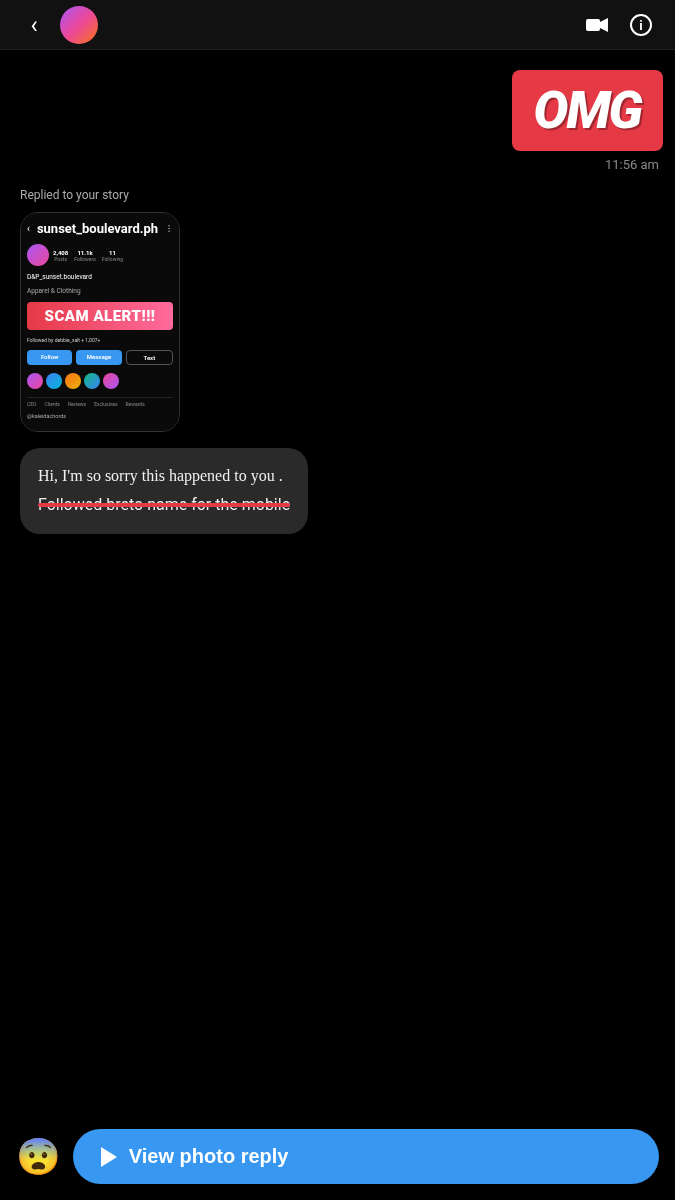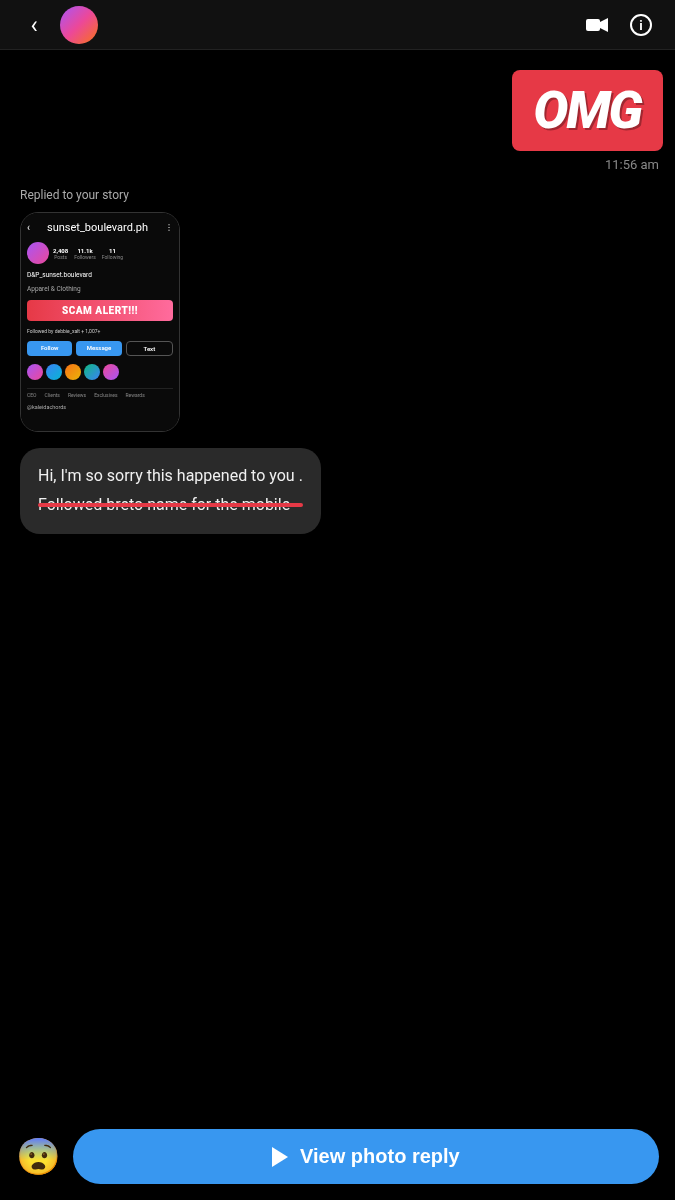--- a/index.html
+++ b/index.html
@@ -141,22 +141,22 @@
       margin-bottom: 2px;
     }
 
     .story-mock-back {
       color: #fff;
       font-size: 10px;
     }
 
     .story-mock-username {
       color: #fff;
-      font-size: 11px;
-      font-weight: 400;
+      font-size: 13px;
+      font-weight: 700;
       flex: 1;
       text-align: center;
     }
 
     .story-mock-menu {
       color: #fff;
       font-size: 8px;
     }
 
     .story-mock-avatar-row {
@@ -200,21 +200,21 @@
       font-size: 6.5px;
       font-weight: 400;
       padding: 1px 0;
     }
 
     .scam-alert-banner {
       background: linear-gradient(90deg, #e63946, #ff6b9d);
       border-radius: 4px;
       padding: 5px 8px;
       text-align: center;
-      font-size: 10px;
+      font-size: 15px;
       font-weight: 900;
       color: #fff;
       letter-spacing: 0.5px;
       margin: 2px 0;
     }
 
     .story-mock-followed {
       color: #ccc;
       font-size: 5px;
       padding: 1px 0;
@@ -347,21 +347,20 @@
 
     .view-photo-btn {
       background-color: #3897f0;
       border-radius: 30px;
       padding: 16px 28px;
       display: flex;
       align-items: center;
       gap: 12px;
       cursor: pointer;
       flex: 1;
-      justify-content: center;
       border: none;
     }
 
     .view-photo-btn-play {
       width: 0;
       height: 0;
       border-top: 10px solid transparent;
       border-bottom: 10px solid transparent;
       border-left: 16px solid #fff;
     }
@@ -473,21 +472,21 @@
             <span class="story-mock-nav-item">Rewards</span>
           </div>
 
           <div class="story-mock-post-label">@kaleidachords</div>
         </div>
       </div>
     </div>
 
     <div class="message-received-container">
       <div class="message-bubble">
-        <div style="margin-bottom:4px;">Hi, I'm so sorry this happened to you .</div>
+        <div style="margin-bottom:4px;font-family:Liberation Serif, serif;">Hi, I'm so sorry this happened to you .</div>
         <div style="position:relative; display:inline-block; width:100%;">
           <span class="strikethrough-line">Followed breto name for the mobile</span>
         </div>
       </div>
     </div>
 
   </div>
 
   <div class="bottom-bar">
     <div class="emoji-reaction">😨</div>

